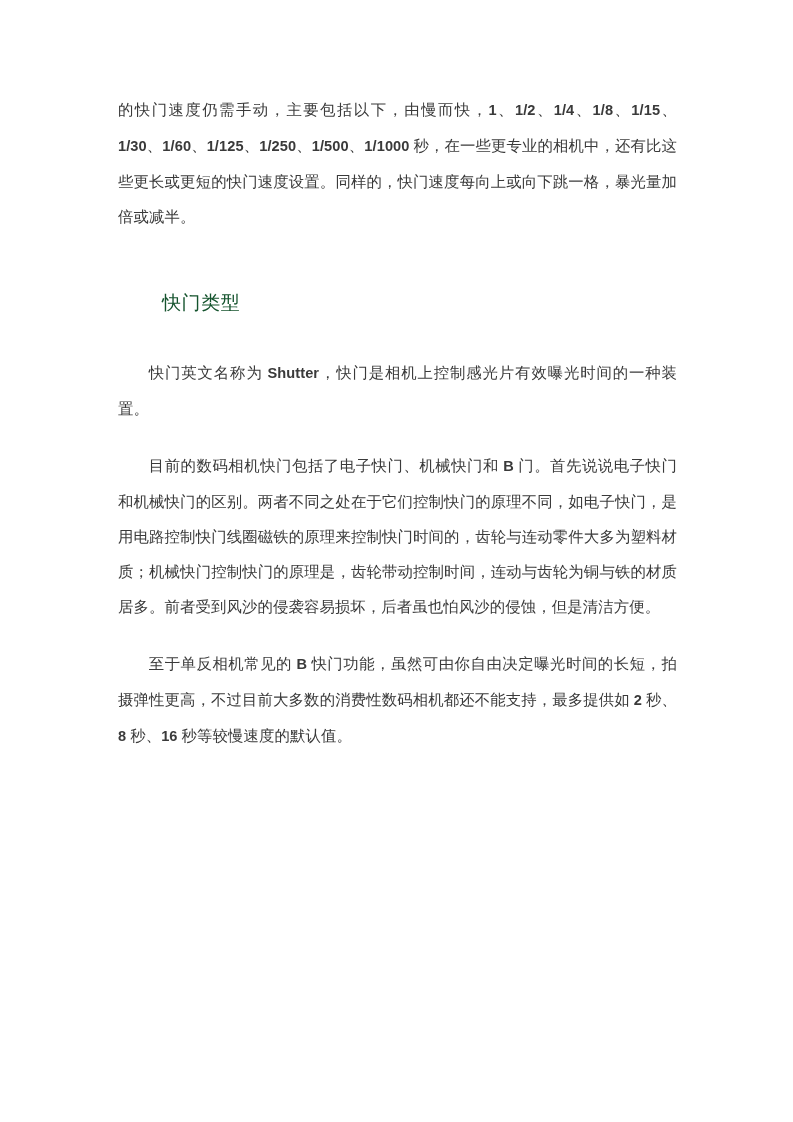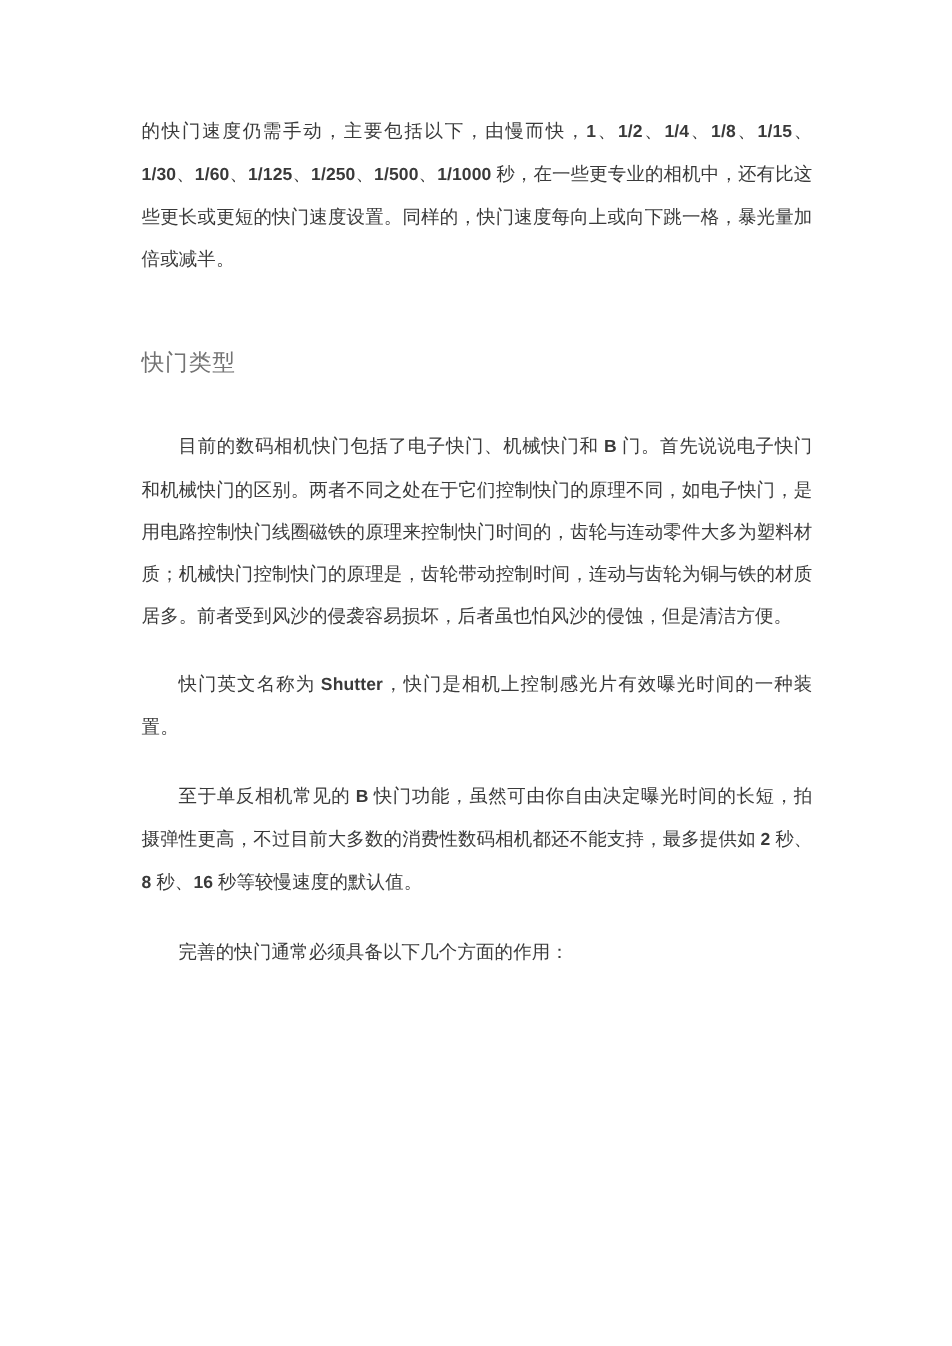--- a/index.html
+++ b/index.html
@@ -76,20 +76,19 @@
   .gap-after-heading  { height: 38px; }
 </style>
 </head>
 <body>
 
 <div class="page">
   <div class="content" id="content-root">
 
   <p class="para" style="color: rgb(58, 58, 58);"><span class="cjk-run">的快门速度仍需手动，主要包括以下，由慢而快，</span><span class="lat">1</span><span class="cjk-run">、</span><span class="lat">1/2</span><span class="cjk-run">、</span><span class="lat">1/4</span><span class="cjk-run">、</span><span class="lat">1/8</span><span class="cjk-run">、</span><span class="lat">1/15</span><span class="cjk-run">、</span><span class="lat">1/30</span><span class="cjk-run">、</span><span class="lat">1/60</span><span class="cjk-run">、</span><span class="lat">1/125</span><span class="cjk-run">、</span><span class="lat">1/250</span><span class="cjk-run">、</span><span class="lat">1/500</span><span class="cjk-run">、</span><span class="lat">1/1000</span><span class="cjk-run"> 秒，在一些更专业的相机中，还有比这些更长或更短的快门速度设置。同样的，快门速度每向上或向下跳一格，暴光量加倍或减半。</span></p>
       <div class="gap-before-heading"></div>
-      <h2 class="heading" style="color: #737373;">快门类型</h2>
+      <h2 class="heading" style="color: #14532d; margin-left: 44px;">快门类型</h2>
       <div class="gap-after-heading"></div>
+      <p class="para indent" style="color: rgb(58, 58, 58);"><span class="cjk-run">快门英文名称为 </span><span class="lat">Shutter</span><span class="cjk-run">，快门是相机上控制感光片有效曝光时间的一种装置。</span></p>
       <p class="para indent" style="color: rgb(58, 58, 58);"><span class="cjk-run">目前的数码相机快门包括了电子快门、机械快门和 </span><span class="lat">B</span><span class="cjk-run"> 门。首先说说电子快门和机械快门的区别。两者不同之处在于它们控制快门的原理不同，如电子快门，是用电路控制快门线圈磁铁的原理来控制快门时间的，齿轮与连动零件大多为塑料材质；机械快门控制快门的原理是，齿轮带动控制时间，连动与齿轮为铜与铁的材质居多。前者受到风沙的侵袭容易损坏，后者虽也怕风沙的侵蚀，但是清洁方便。</span></p>
-      <p class="para indent" style="color: rgb(58, 58, 58);"><span class="cjk-run">快门英文名称为 </span><span class="lat">Shutter</span><span class="cjk-run">，快门是相机上控制感光片有效曝光时间的一种装置。</span></p>
       <p class="para indent" style="color: rgb(58, 58, 58);"><span class="cjk-run">至于单反相机常见的 </span><span class="lat">B</span><span class="cjk-run"> 快门功能，虽然可由你自由决定曝光时间的长短，拍摄弹性更高，不过目前大多数的消费性数码相机都还不能支持，最多提供如 </span><span class="lat">2</span><span class="cjk-run"> 秒、</span><span class="lat">8</span><span class="cjk-run"> 秒、</span><span class="lat">16</span><span class="cjk-run"> 秒等较慢速度的默认值。</span></p>
-      <p class="para indent" style="color: rgb(58, 58, 58);"><span class="cjk-run">完善的快门通常必须具备以下几个方面的作用：</span></p>
     </div>
 </div>
 
 </body></html>

